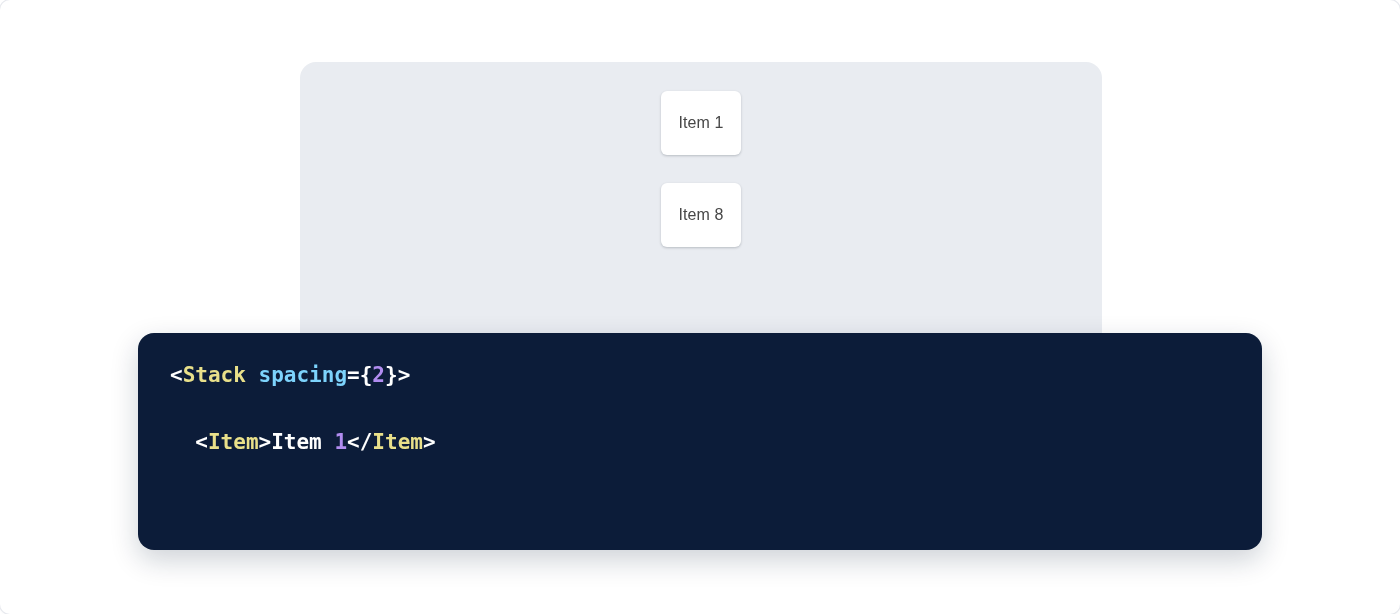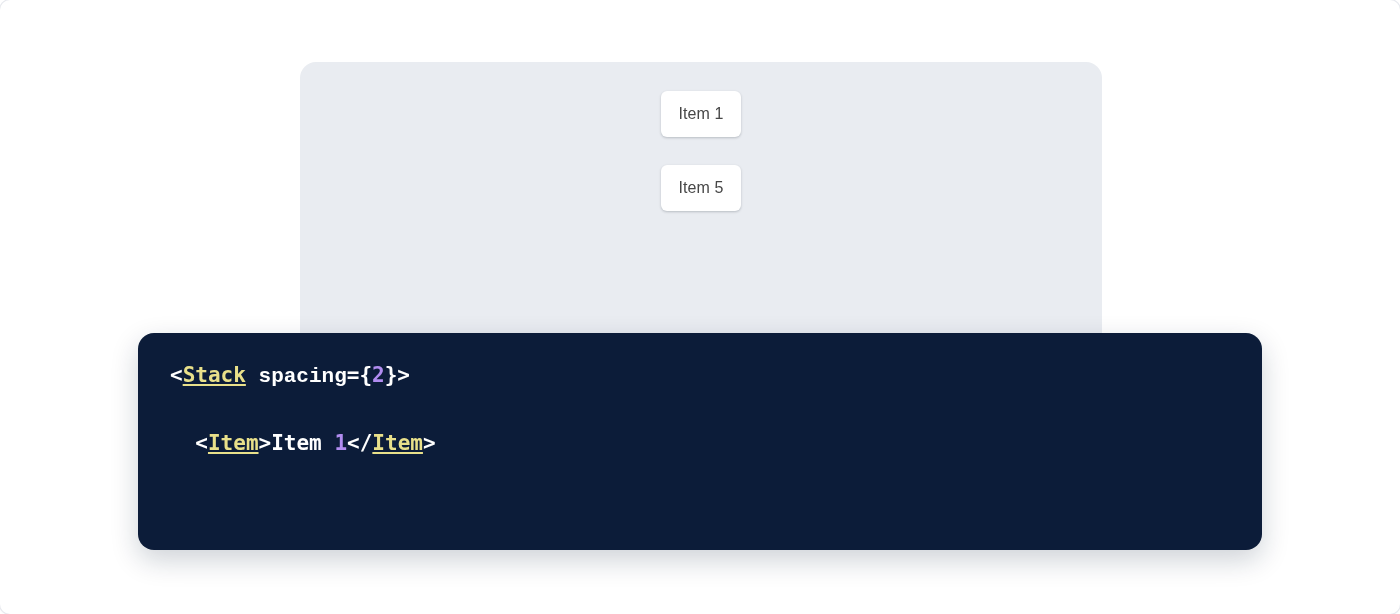--- a/index.html
+++ b/index.html
@@ -39,21 +39,21 @@
 
   .stack {
     display: flex;
     flex-direction: column;
     align-items: center;
     gap: 28px;
   }
 
   .stack-item {
     width: 80px;
-    height: 46px;
+    height: 64px;
     background: #ffffff;
     border-radius: 6px;
     display: flex;
     align-items: center;
     justify-content: center;
     box-shadow: 0 1px 3px rgba(16,24,40,0.16), 0 1px 2px rgba(16,24,40,0.07);
     font-size: 16px;
     color: #474747;
     font-family: "Liberation Sans", sans-serif;
     letter-spacing: 0.1px;
@@ -81,37 +81,37 @@
     font-size: 21px;
     line-height: 33.6px;
     color: #ffffff;
     white-space: pre;
     font-weight: 700;
   }
 
   .code .line { display: block; }
 
   .tok-punct   { color: #ffffff; }
-  .tok-tag     { color: #e9e08a; text-decoration: underline; }
-  .tok-attr    { color: #ffffff; font-family: Liberation Mono, monospace; }
+  .tok-tag     { color: #e9e08a; }
+  .tok-attr    { color: #7dd3fc; }
   .tok-num     { color: #b18cf0; }
   .tok-text    { color: #ffffff; }
 </style>
 </head>
 <body>
 
 <div class="page">
 
   <div class="preview-panel">
     <div class="stack">
       <div class="stack-item">
         <span>Item 1</span>
       </div>
       <div class="stack-item">
-        <span>Item 5</span>
+        <span>Item 8</span>
       </div>
     </div>
   </div>
 
   <div class="code-block">
     <pre class="code" id="code-snippet"><span class="line"><span class="tok-punct">&lt;</span><span class="tok-tag">Stack</span><span class="tok-text"> </span><span class="tok-attr">spacing</span><span class="tok-punct">={</span><span class="tok-num">2</span><span class="tok-punct">}&gt;</span></span>
 <span class="line">  <span class="tok-punct">&lt;</span><span class="tok-tag">Item</span><span class="tok-punct">&gt;</span><span class="tok-text">Item </span><span class="tok-num">1</span><span class="tok-punct">&lt;/</span><span class="tok-tag">Item</span><span class="tok-punct">&gt;</span></span>
 
 </pre>
   </div>

